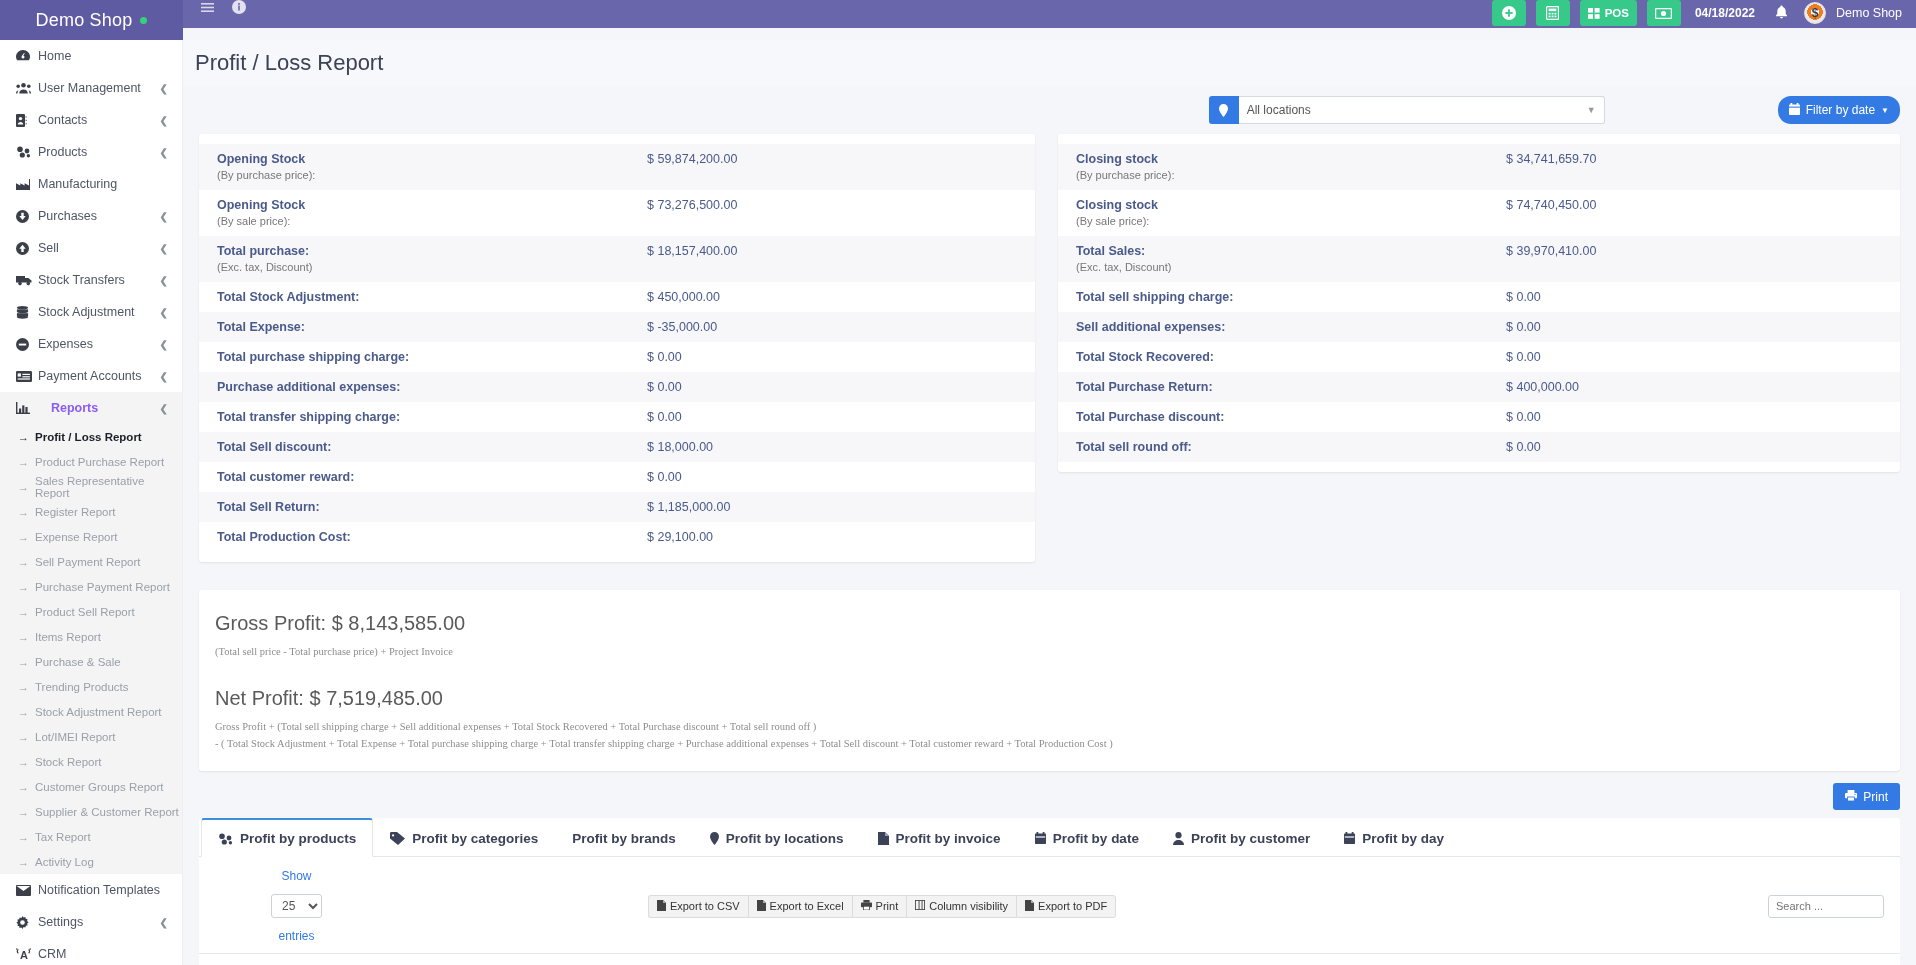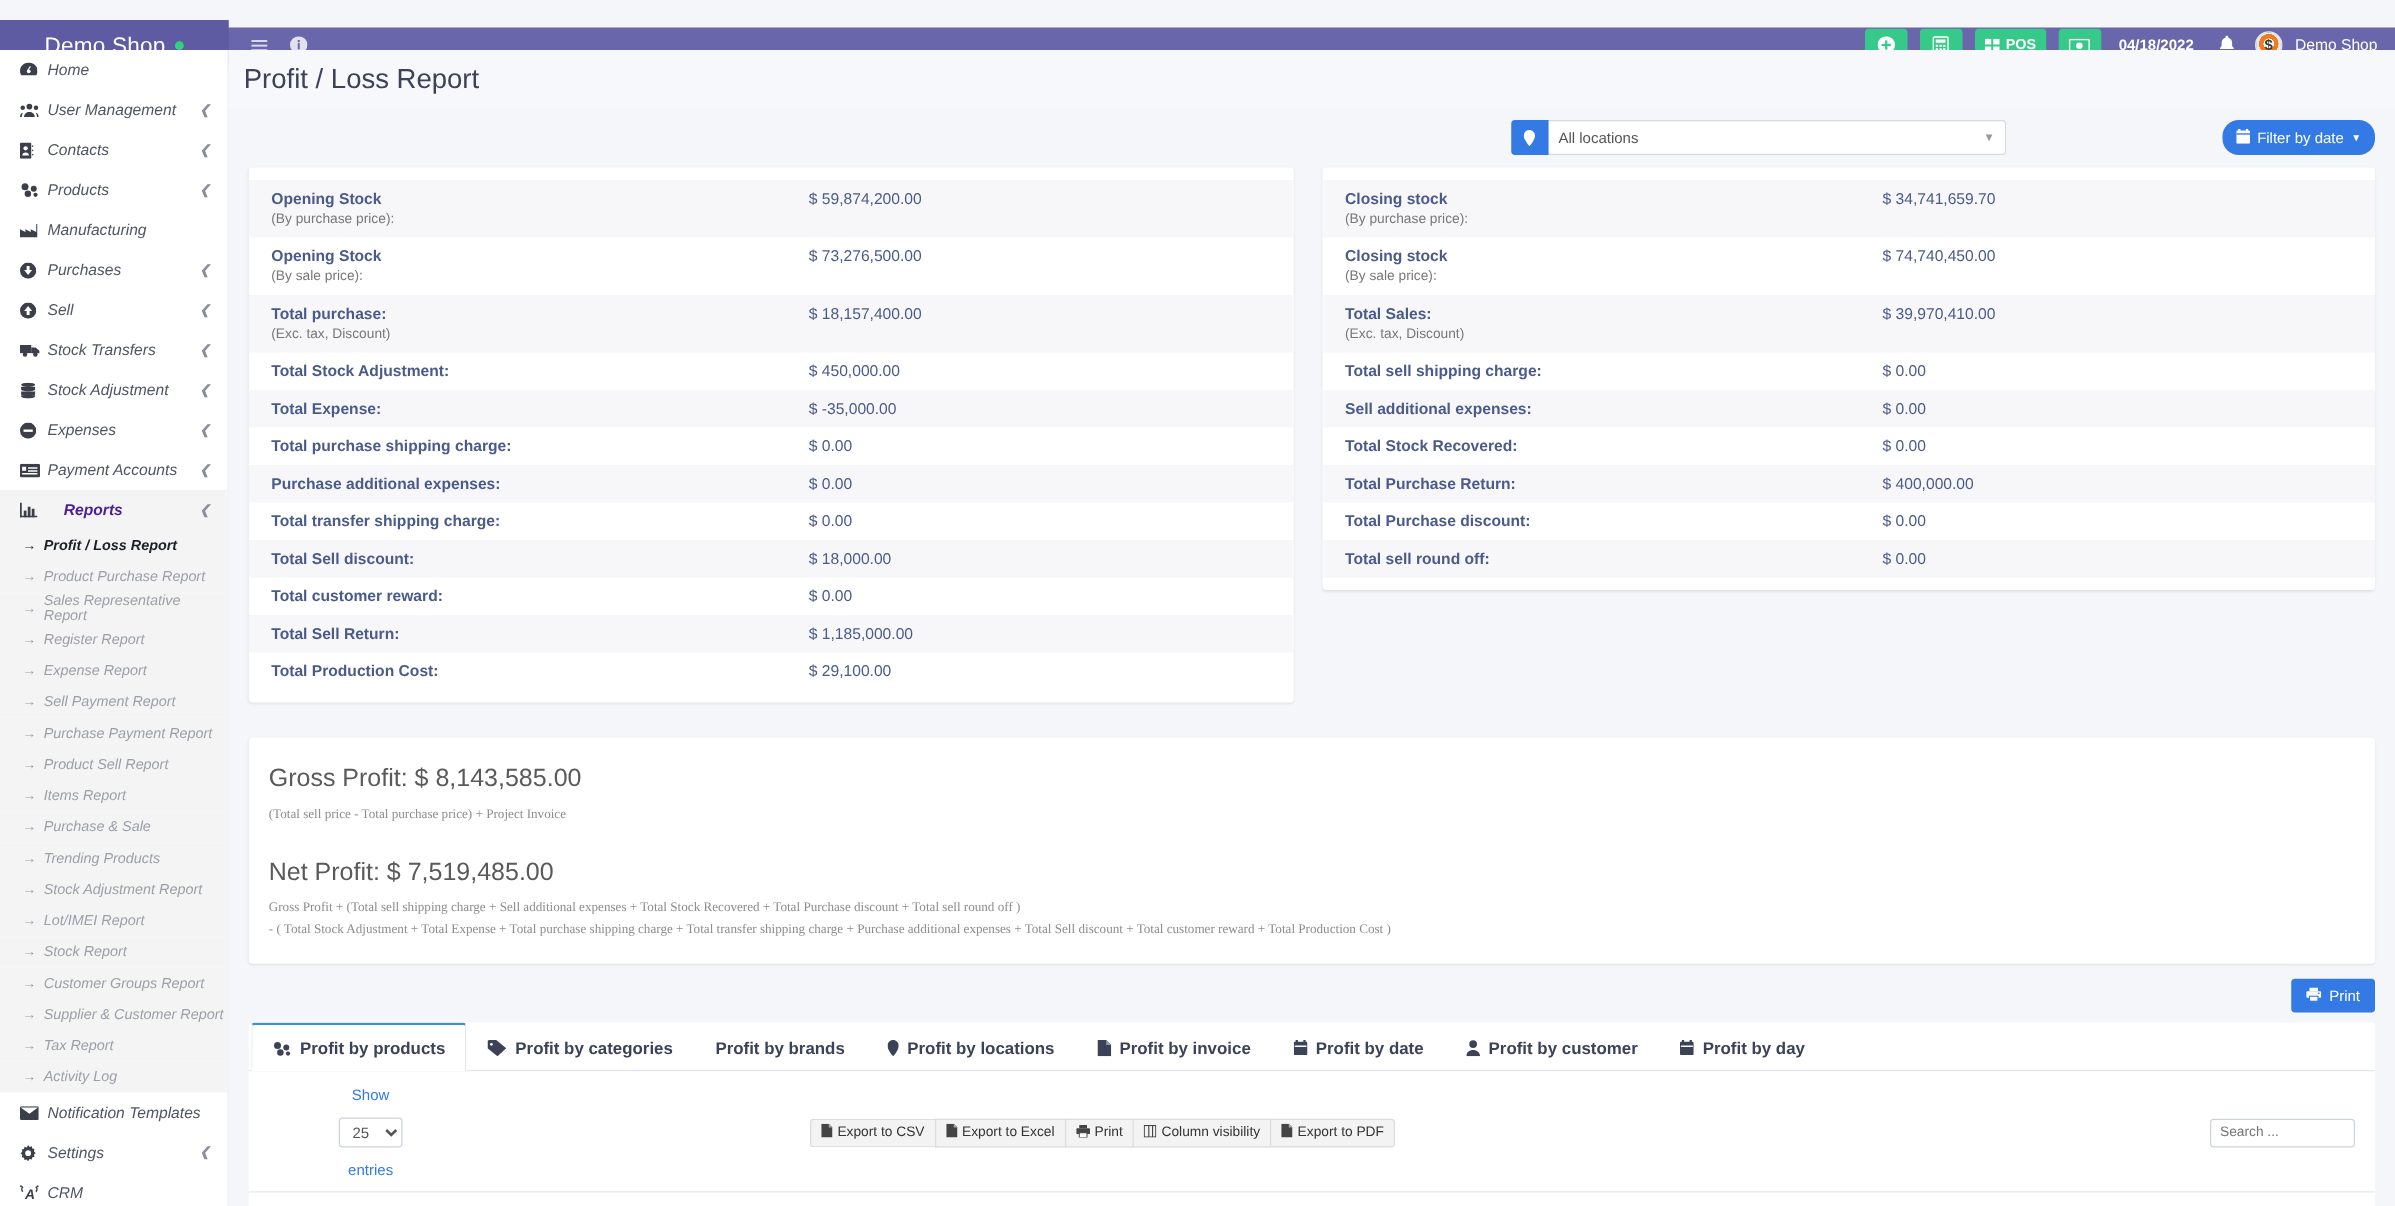--- a/index.html
+++ b/index.html
@@ -9,21 +9,21 @@
     background: #f4f6f9;
     overflow: hidden;
     font-size: 13px;
     color: #333;
   }
 
   
   #topbar {
     position: absolute; top: 0; left: 0; width: 1916px; height: 28px;
     background: #6a66ab;
-    display: flex; align-items: center; margin-top: 22px;
+    display: flex; align-items: flex-start;
   }
   #brand {
     width: 183px; height: 40px; background: #5f5ba2;
     display: flex; align-items: center; justify-content: center;
     color: #fff; font-size: 18px; letter-spacing: .2px;
   }
   #brand .dot {
     display: inline-block; width: 7px; height: 7px; border-radius: 50%;
     background: #34d27b; margin-left: 8px; vertical-align: middle;
   }
@@ -51,35 +51,34 @@
     align-items: center; justify-content: center;
     font-size: 12px; font-weight: bold; color: #3a3a3a;
   }
   #username { color: #fff; font-size: 12.5px; }
 
   
   #sidebar {
     position: absolute; top: 40px; left: 0; width: 183px; height: 925px;
     background: #fff; overflow: hidden;
     border-right: 1px solid #eceef1;
-    font-style: italic;
   }
   .s-item {
     display: flex; align-items: center; height: 32px;
     padding-left: 16px; color: #4f5565; font-size: 12.5px; cursor: pointer;
   }
   .s-item .s-ico {
     width: 22px; flex: 0 0 22px; display: flex; align-items: center;
     color: #3b3f4a; font-size: 12px;
   }
   .s-item .s-ico svg { display: block; }
   .s-item .s-lbl { flex: 1 1 auto; }
   .s-item .s-car { font-size: 10px; color: #8a8f99; padding-right: 14px; font-weight: bold; }
   .s-group-open { background: #f4f4f4; }
-  .s-item.active .s-lbl { font-weight: bold; color: #4c1d95; padding-left: 13px; }
+  .s-item.active .s-lbl { font-weight: bold; color: #8b5cf6; padding-left: 13px; }
   .s-sub {
     display: flex; align-items: center; height: 25px;
     padding-left: 18px; font-size: 11.5px; color: #9a9fa8; background: #f4f4f4; cursor: pointer;
   }
   .s-sub .arw { margin-right: 6px; font-size: 11px; }
   .s-sub.cur { color: #1b1f27; font-weight: bold; }
 
   
   #main { position: absolute; top: 40px; left: 183px; width: 1733px; height: 925px; }
   #page-head {

